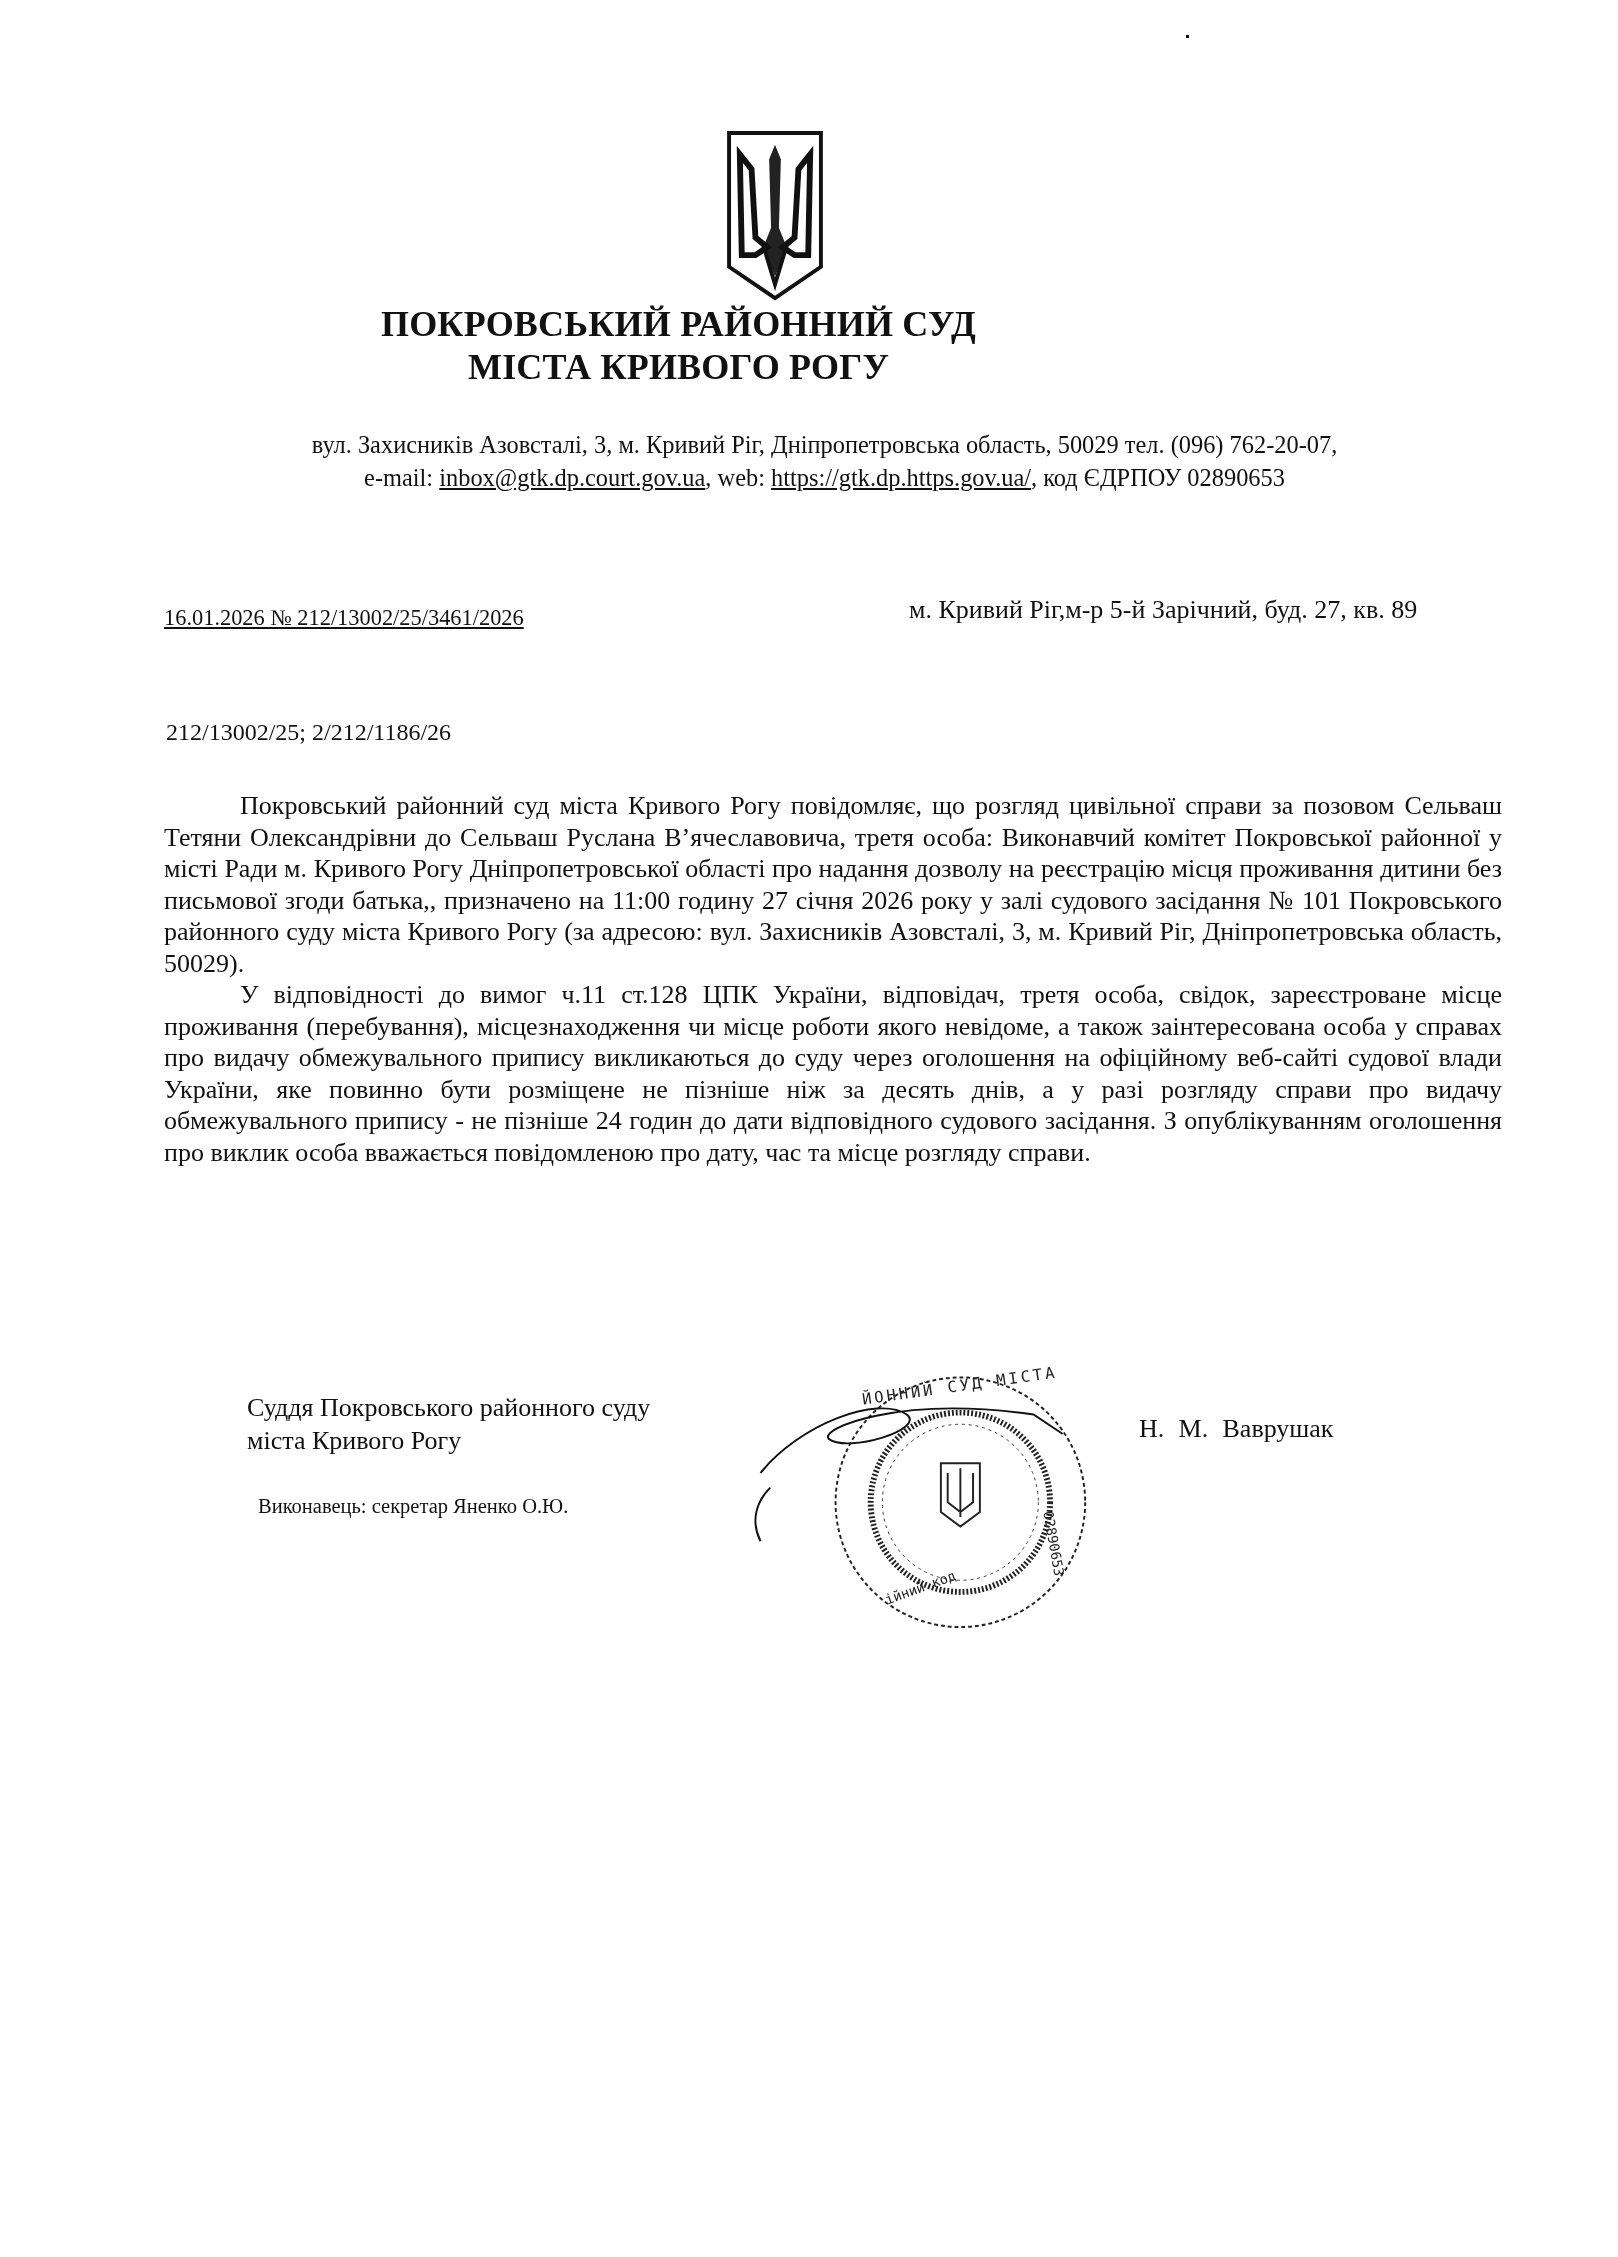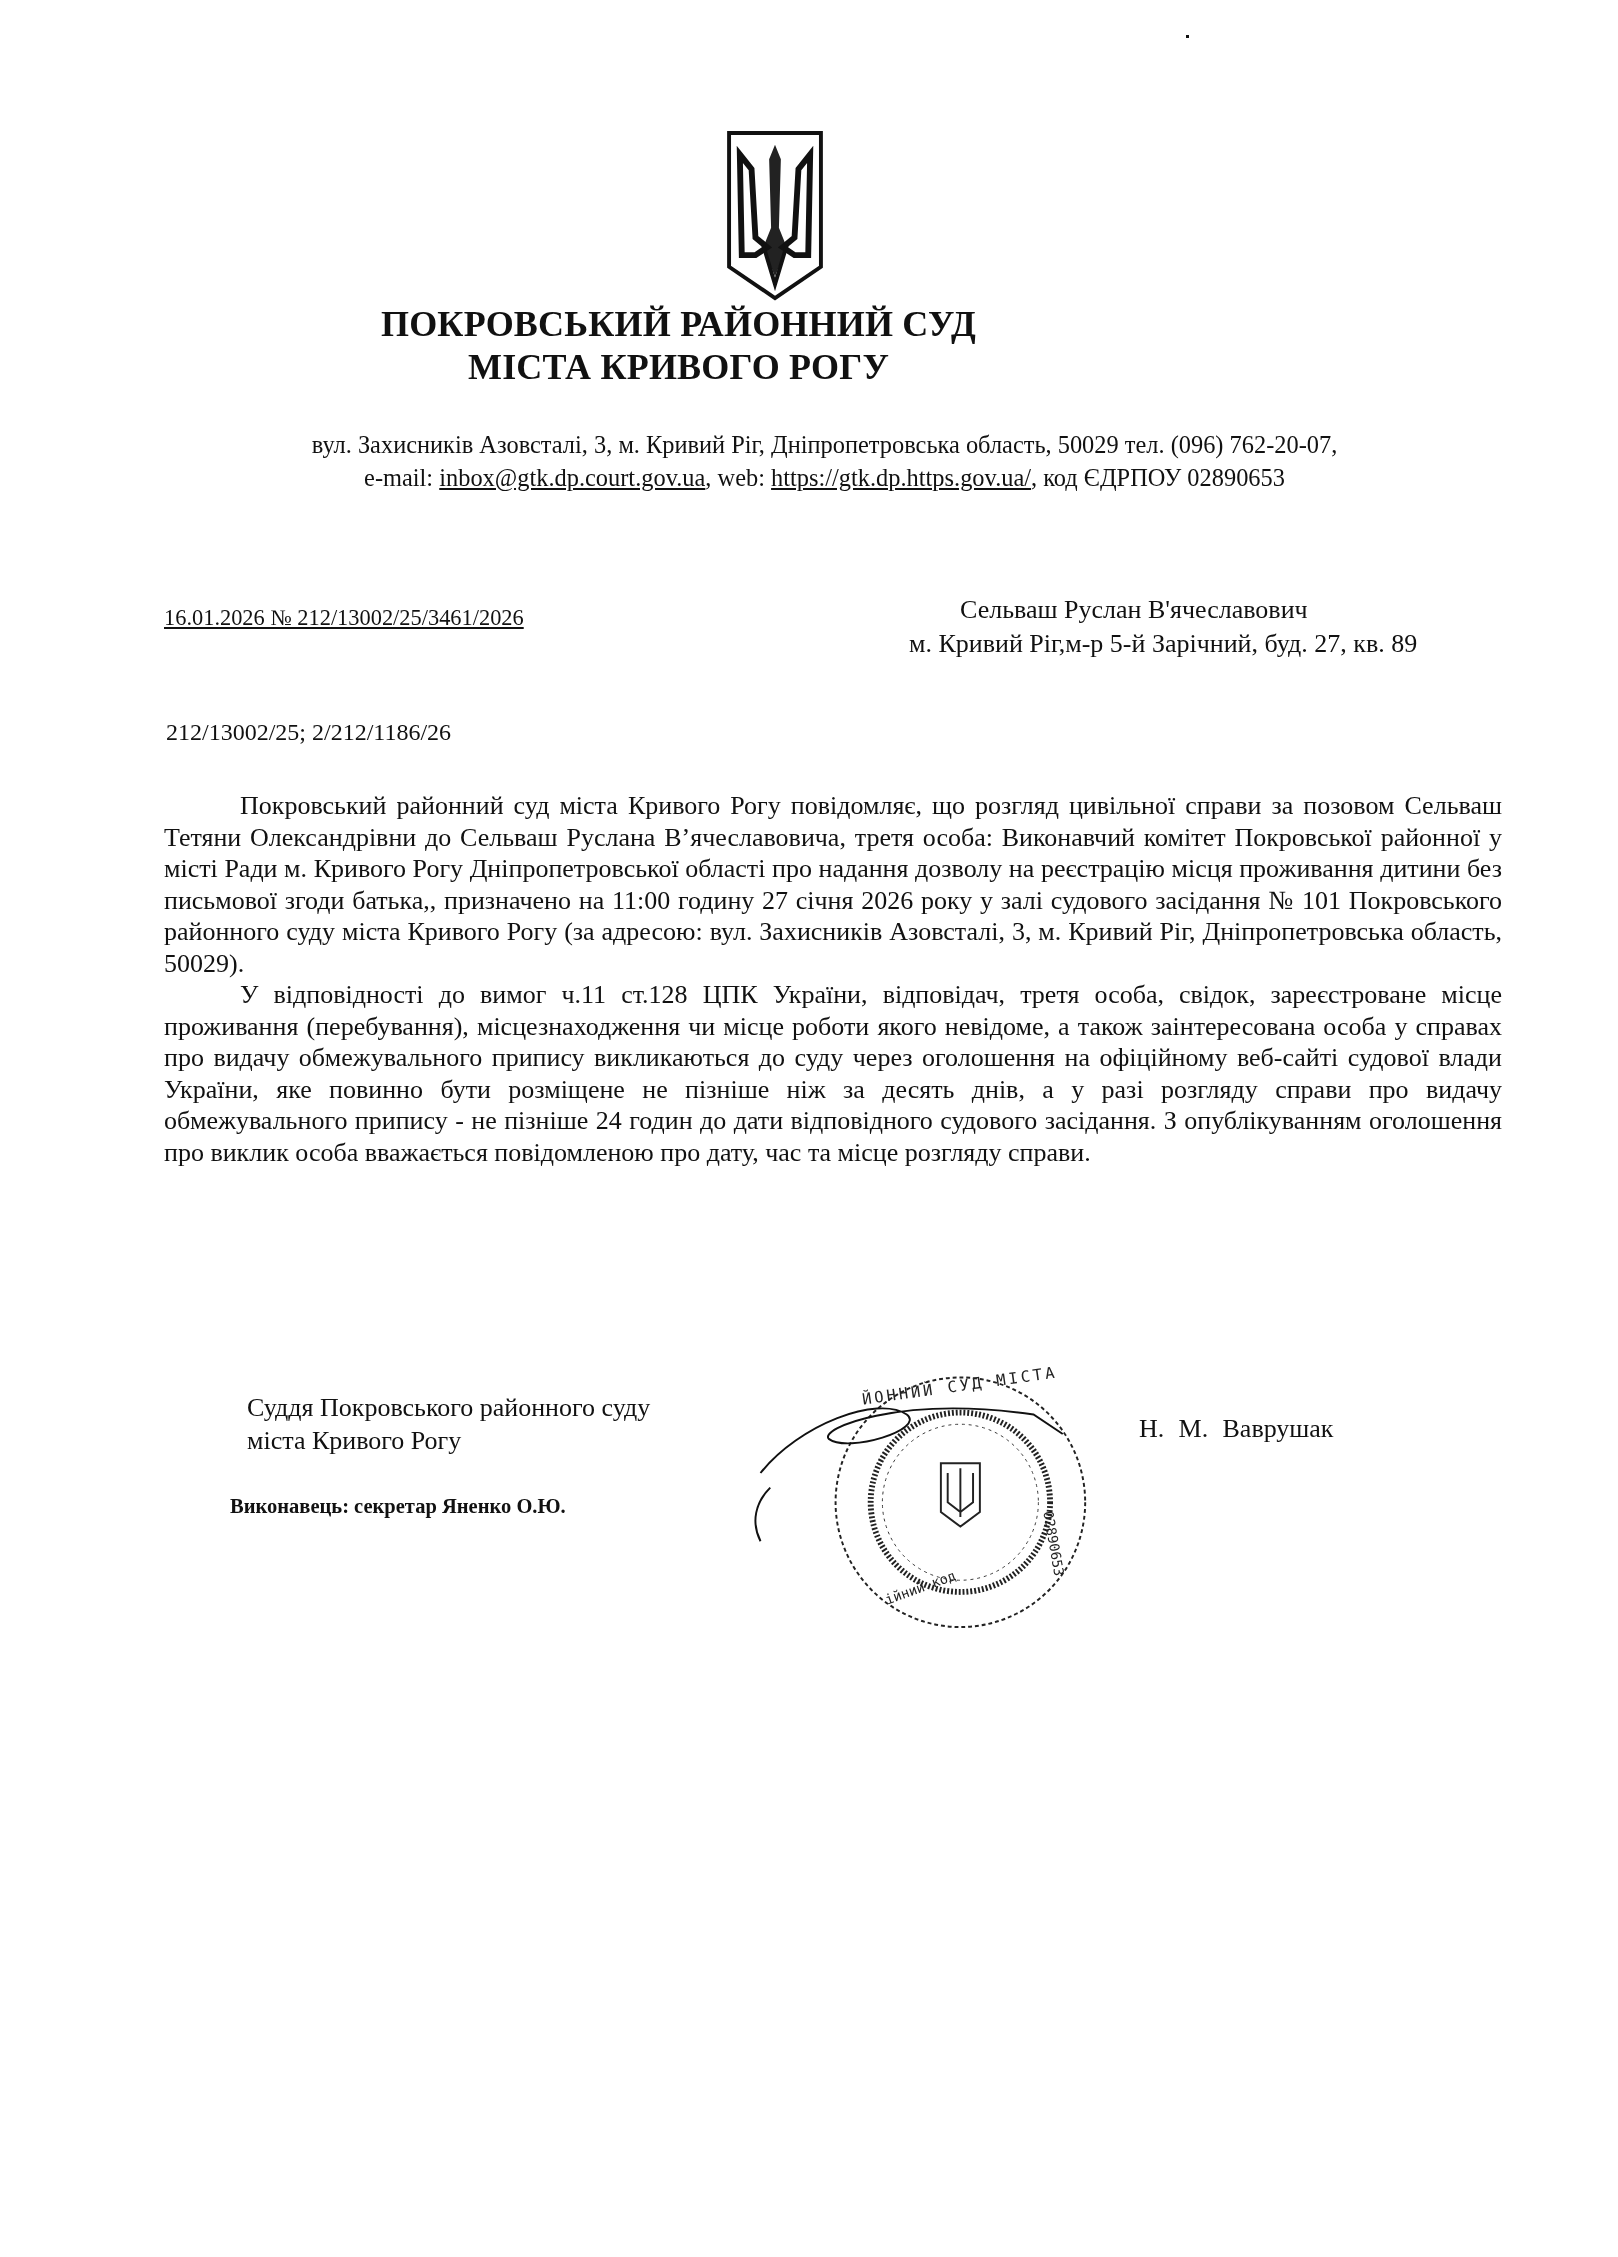--- a/index.html
+++ b/index.html
@@ -17,21 +17,21 @@
   .c2 { top: 462px; }
   .u { text-decoration: underline; }
   .outno { left: 164px; top: 605px; font-size: 22.4px; text-decoration: underline; }
   .recip { left: 909px; top: 593px; font-size: 26px; line-height: 34px; }
   .recip .l1 { padding-left: 51px; }
   .caseref { left: 166px; top: 719px; font-size: 24px; }
   .body { left: 164px; top: 790px; width: 1338px; font-size: 26px; line-height: 31.5px;
           text-align: justify; }
   .body p { margin: 0; text-indent: 76px; }
   .sig-left { left: 247px; top: 1391px; font-size: 26px; line-height: 33px; }
-  .executor { left: 230px; top: 1495px; font-size: 20.5px; font-weight: bold; }
+  .executor { left: 258px; top: 1495px; font-size: 20.5px; }
   .judge-name { left: 1139px; top: 1414px; font-size: 26px; word-spacing: 7.8px; }
   .stamp { left: 741px; top: 1356px; width: 351px; height: 273px; }
 </style>
 </head>
 <body>
 
 <div class="abs speck"></div>
 
 <svg class="abs coat" viewBox="0 0 100 175">
   <path d="M3 3 H97 V140 L50 172 L3 140 Z" fill="none" stroke="#111" stroke-width="4"></path>
@@ -45,21 +45,20 @@
 <div class="abs title t2">МІСТА КРИВОГО РОГУ</div>
 
 <div class="abs contact c1">вул. Захисників Азовсталі, 3, м. Кривий Ріг,  Дніпропетровська область, 50029 тел. (096) 762-20-07,</div>
 <div class="abs contact c2">
   <span>e-mail: </span><span class="u">inbox@gtk.dp.court.gov.ua</span><span>,  web: </span><span class="u">https://gtk.dp.https.gov.ua/</span><span>, код ЄДРПОУ 02890653</span>
 </div>
 
 <div class="abs outno">16.01.2026 № 212/13002/25/3461/2026</div>
 
 <div class="abs recip">
-  <div class="l1">Сельваш Руслан В'ячеславович</div>
   <div>м. Кривий Ріг,м-р 5-й Зарічний, буд. 27, кв. 89</div>
 </div>
 
 <div class="abs caseref">212/13002/25; 2/212/1186/26</div>
 
 <div class="abs body">
   <p>Покровський районний суд міста Кривого Рогу  повідомляє, що розгляд цивільної справи за позовом Сельваш Тетяни Олександрівни до Сельваш Руслана В’ячеславовича, третя особа: Виконавчий комітет Покровської районної у місті Ради м. Кривого Рогу Дніпропетровської області про надання дозволу на реєстрацію місця проживання дитини без письмової згоди батька,, призначено на 11:00 годину 27 січня 2026 року  у залі судового засідання № 101 Покровського районного суду міста Кривого Рогу (за адресою: вул. Захисників Азовсталі, 3, м. Кривий Ріг, Дніпропетровська область, 50029).</p>
   <p>У відповідності до вимог ч.11 ст.128 ЦПК України, відповідач, третя особа, свідок, зареєстроване місце проживання (перебування), місцезнаходження чи місце роботи якого невідоме, а також заінтересована особа у справах про видачу обмежувального припису викликаються до суду через оголошення на офіційному веб-сайті судової влади України, яке повинно бути розміщене не пізніше ніж за десять днів, а у разі розгляду справи про видачу обмежувального припису - не пізніше 24 годин до дати відповідного судового засідання. З опублікуванням оголошення про виклик особа вважається повідомленою про дату, час та місце розгляду справи.</p>
 </div>
 

